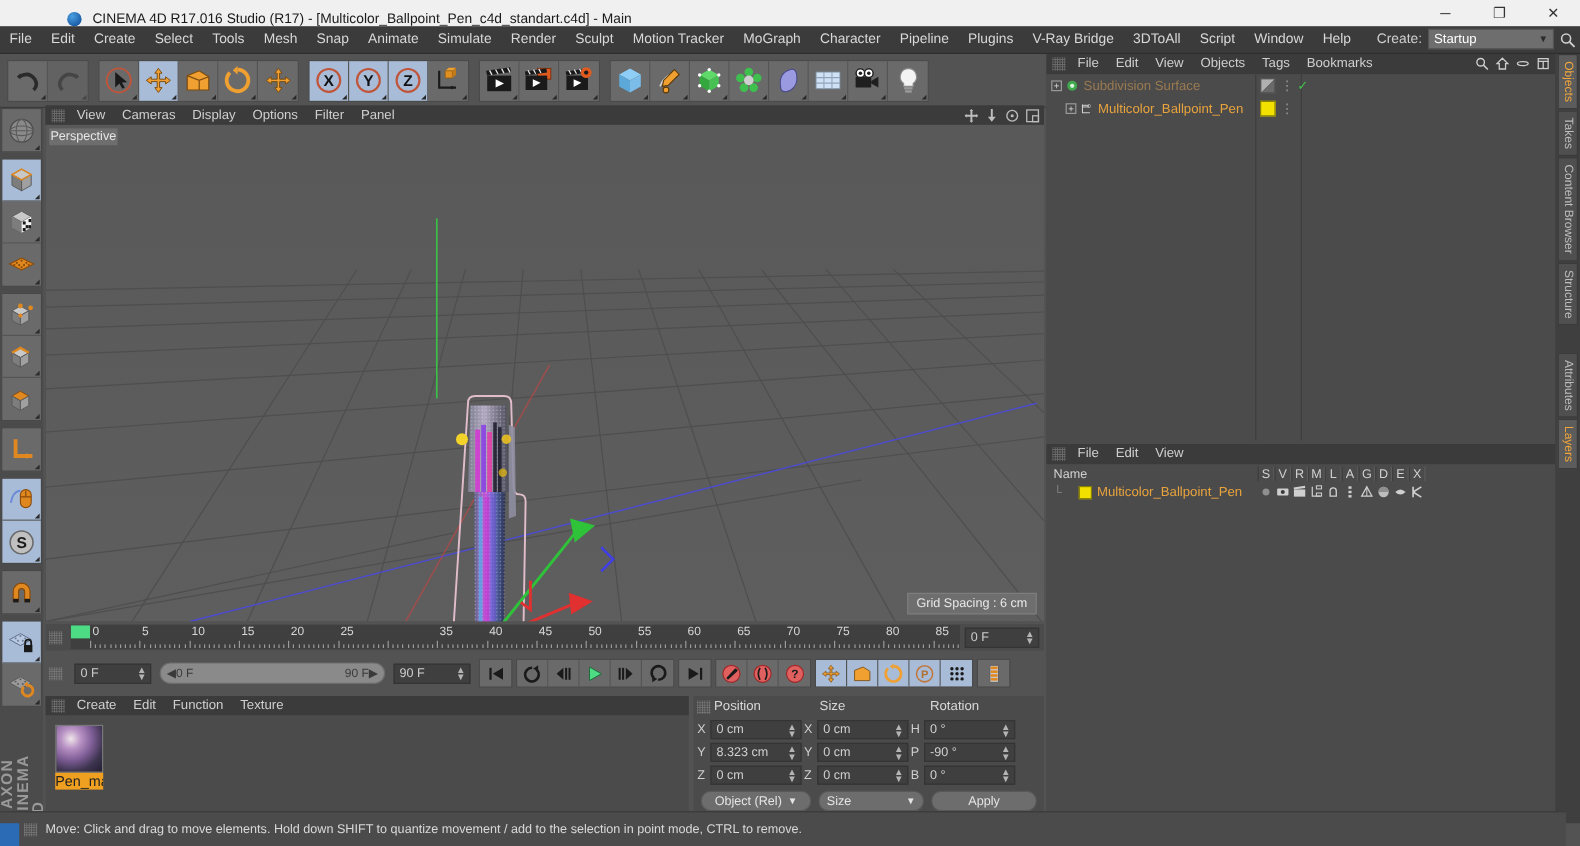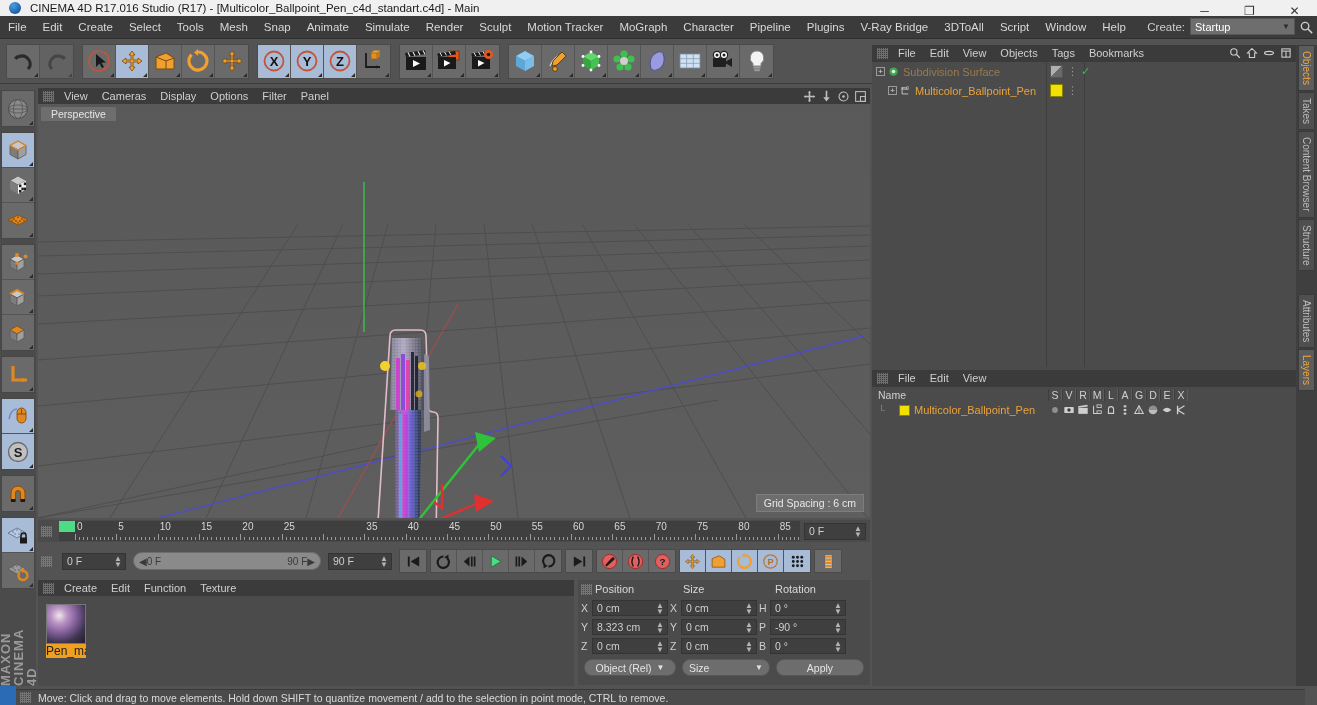--- a/index.html
+++ b/index.html
@@ -1,22 +1,22 @@
 <!DOCTYPE html>
 <html><head>
 <meta charset="utf-8">
 <style>
   * { box-sizing: border-box; margin:0; padding:0; }
   html,body { width:1317px; height:705px; overflow:hidden; background:#535353;
     font-family:"Liberation Sans", sans-serif; font-size:11px; color:#d2d2d2; }
   body { position:relative; }
 
   
-  .titlebar { height:16px; background:#f0f0f0; display:flex; align-items:center;
-    color:#1a1a1a; font-size:11.5px; position:relative; }
+  .titlebar { height:22px; background:#f0f0f0; display:flex; align-items:flex-end;
+    color:#1a1a1a; font-size:11.5px; position:relative;padding-left:47px; }
   .tb-logo { width:20px; display:flex; align-items:center; justify-content:center; margin-left:5px;}
   .tb-logo .circ { width:12px;height:12px;border-radius:50%;
      background:radial-gradient(circle at 35% 30%,#4a9fe0,#1c5ea8 70%); }
   .tb-title { margin-left:5px; white-space:nowrap; }
   .tb-btns { position:absolute; right:0; top:0; height:22px; display:flex; }
   .tb-btn { width:45px;height:22px;display:flex;align-items:center;justify-content:center;
      font-size:12px;color:#333; }
 
   
   .menubar { height:23px; background:#3b3b3b; display:flex; align-items:center;
@@ -59,21 +59,21 @@
   .vp-menu{height:16px;background:#3b3b3b;display:flex;align-items:center;padding-left:2px;position:relative;}
   .vp-menu .mi{padding:0 7px;font-size:11px;color:#cfcfcf;line-height:16px;}
   .grip{width:11px;height:11px;margin:0 3px;
      background-image:repeating-linear-gradient(0deg,#8a8a8a 0 1px,transparent 1px 2px),
                       repeating-linear-gradient(90deg,#8a8a8a 0 1px,transparent 1px 2px);
      background-size:2px 2px;opacity:.65;flex:none;}
   .vp-icons{position:absolute;right:3px;top:2px;display:flex;gap:4px;align-items:center;}
   .vp-canvas{position:relative;width:832px;height:414px;overflow:hidden;
      background:linear-gradient(#5a5a5a,#5a5a5a);}
   .vp-label{position:absolute;left:3px;top:3px;background:#6e6e6e;color:#e6e6e6;
-     font-size:10.5px;padding:1px 10px;z-index:5;}
+     font-size:10.5px;padding:1px 1px;z-index:5;}
   .grid-spacing{position:absolute;right:6px;bottom:6px;background:#6e6e6e;color:#e8e8e8;
      font-size:10.5px;padding:2px 7px;z-index:5;border:1px solid #7d7d7d;}
 
   
   .tl-panel{position:absolute;left:38px;top:520px;width:832px;height:22px;background:#4b4b4b;display:flex;align-items:center;}
   .tl-ruler{position:relative;flex:1;height:20px;background:#3f3f3f;margin-left:4px;overflow:hidden;}
   .tl-green{position:absolute;left:0;top:0;width:16px;height:11px;background:#4ddb83;}
   .tl-num{position:absolute;top:0px;font-size:10px;color:#d6d6d6;}
   .tl-tick{position:absolute;bottom:1px;width:1px;background:#9a9a9a;}
   .tl-field{width:62px;height:17px;background:#3f3f3f;border:1px solid #343434;margin:0 4px;
@@ -143,21 +143,21 @@
 
   
   .vtabs{position:absolute;right:0;top:45px;width:21px;bottom:19px;background:#3f3f3f;
      display:flex;flex-direction:column;align-items:center;}
   .vtab{writing-mode:vertical-rl;text-orientation:mixed;font-size:10px;color:#bdbdbd;
      background:#4f4f4f;border:1px solid #3a3a3a;padding:5px 2px;margin-bottom:1px;white-space:nowrap;}
   .vtab.on{background:#5c5c5c;color:#f0a63c;}
   .vtab-gap{height:22px;}
 
   
-  .statusbar{position:absolute;left:0;right:12px;bottom:0;height:16px;background:#4b4b4b;
+  .statusbar{position:absolute;left:0;right:12px;bottom:0;height:29px;background:#4b4b4b;
      display:flex;align-items:center;border-top:1px solid #3a3a3a;}
   .status-text{font-size:10.5px;color:#d9d9d9;margin-left:4px;white-space:nowrap;}
   .blue-corner{position:absolute;left:0;bottom:0;width:16px;height:19px;background:#2b6bb5;}
 </style>
 </head>
 <body>
 
 <div class="titlebar">
   <div class="tb-logo">
       <div class="circ"></div>

